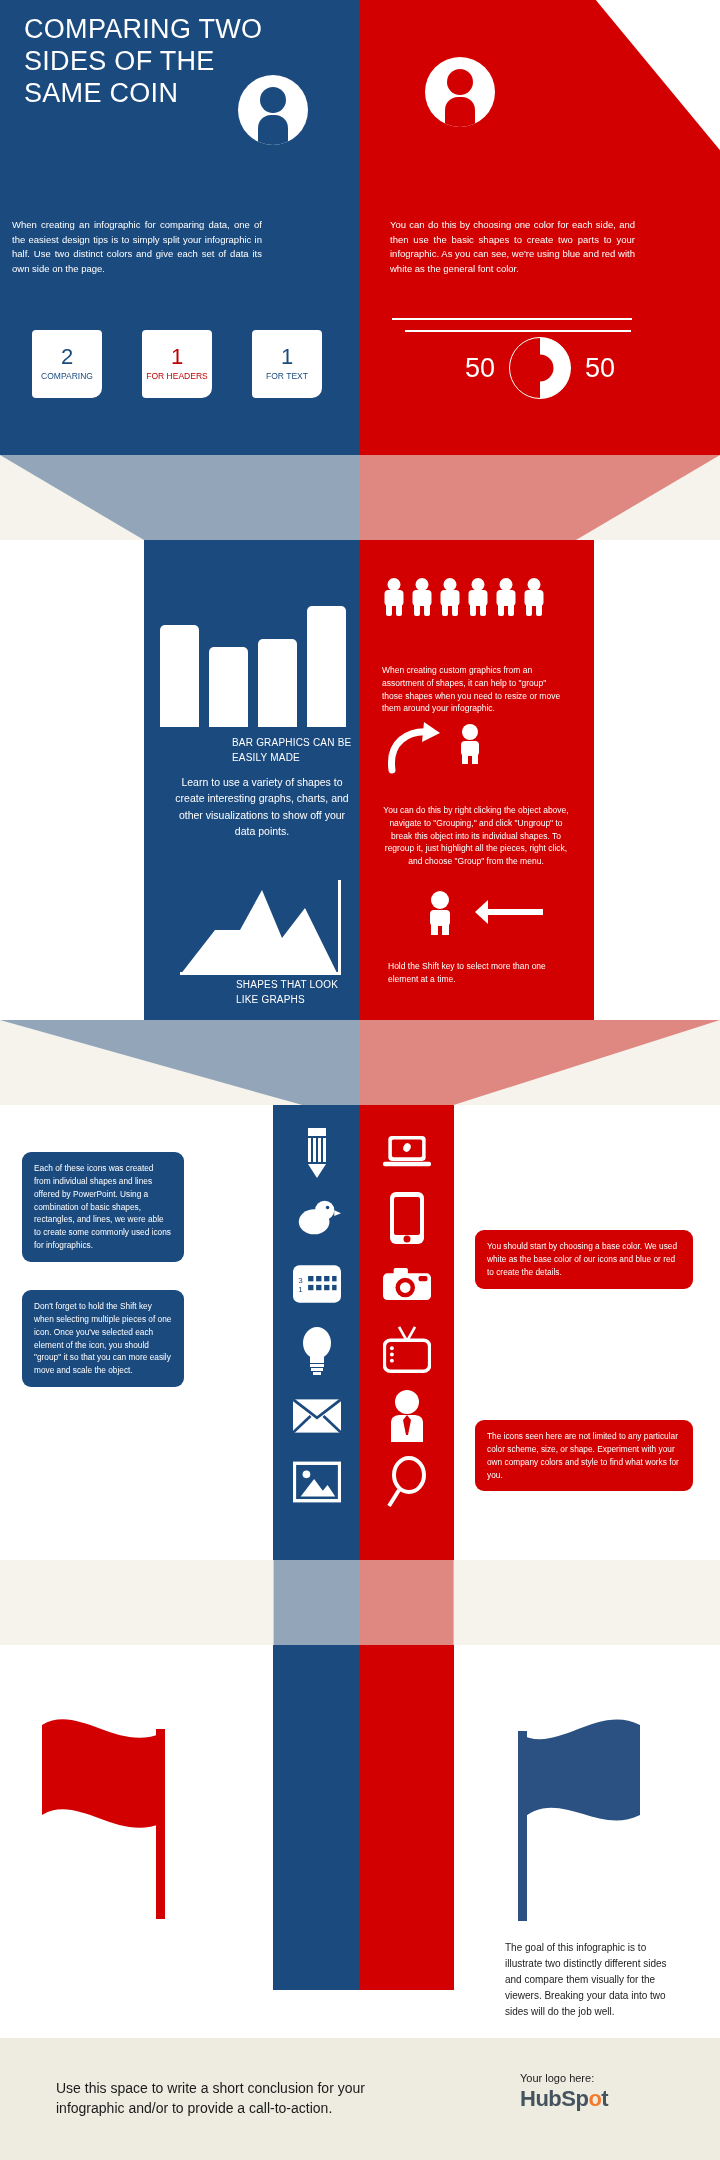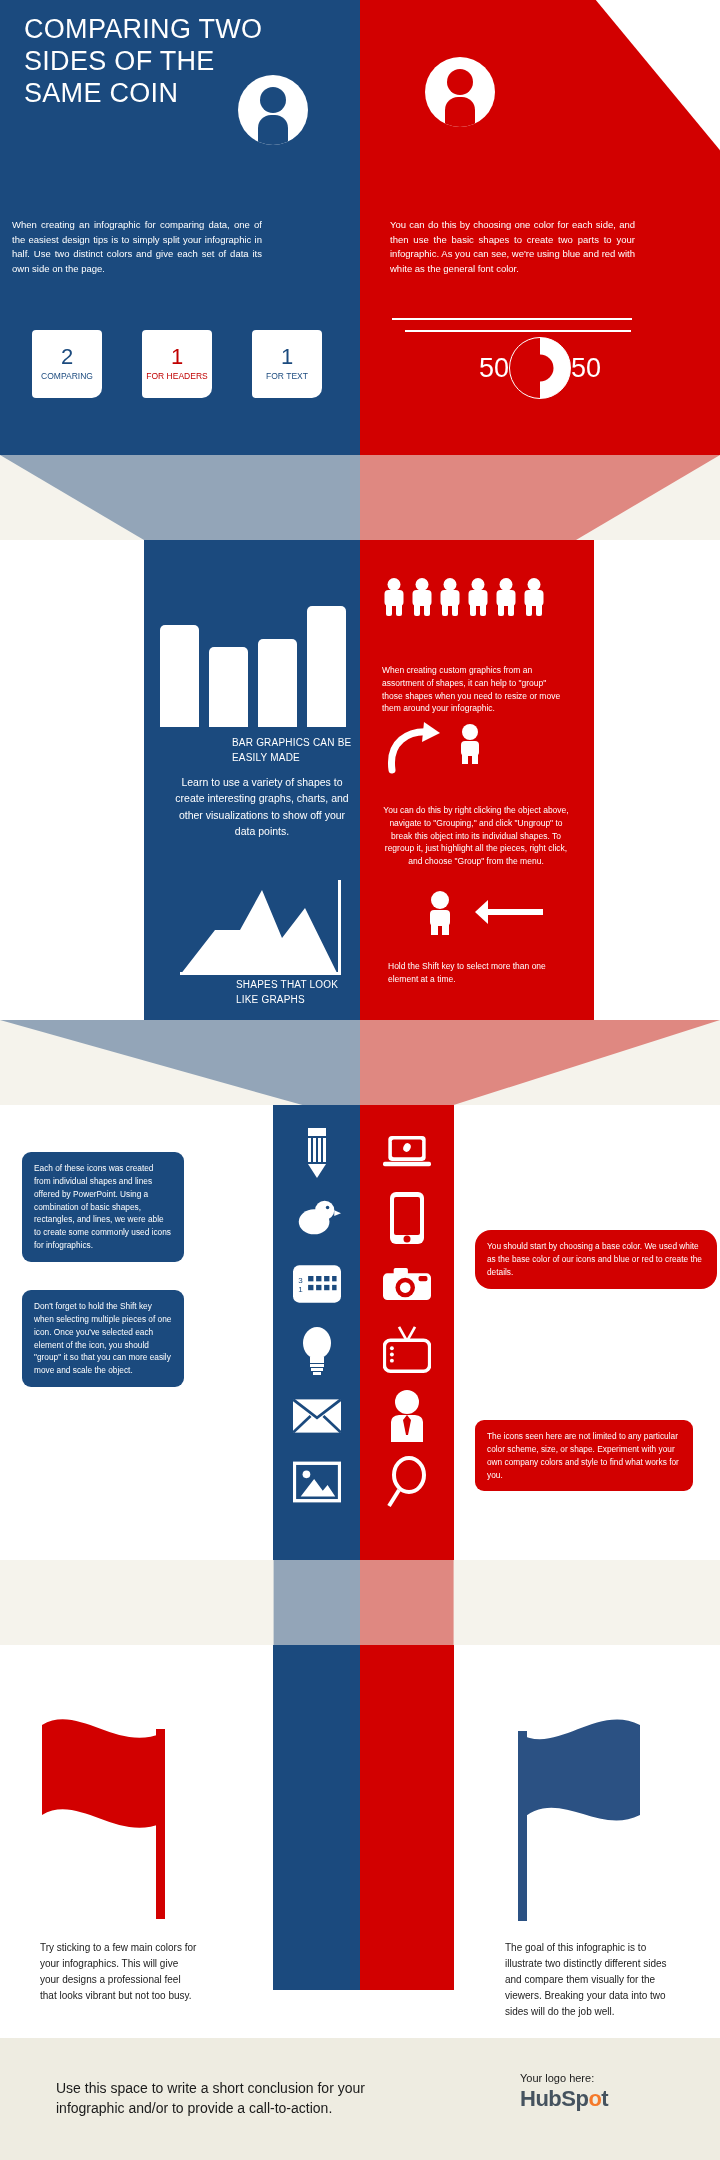--- a/index.html
+++ b/index.html
@@ -58,21 +58,21 @@
   .stat-num  { font-size:22px; line-height:1; margin-bottom:3px; }
   .stat-lbl  { font-size:8.5px; line-height:1.25; }
   .tone-blue .stat-num, .tone-blue .stat-lbl { color:#1b4a7e; }
   .tone-red  .stat-num, .tone-red  .stat-lbl { color:#c00000; }
   #card0 { left:32px;  top:330px; }
   #card1 { left:142px; top:330px; }
   #card2 { left:252px; top:330px; }
 
   
   #donut-wrap { position:absolute; left:430px; top:330px; width:220px; height:76px;
-                display:flex; align-items:center; justify-content:center; }
+                display:flex; align-items:center; justify-content:center; gap:14px; }
   .donut-val { color:#fff; font-size:27px; line-height:1; }
   #donut { width:62px; height:62px; border-radius:50%;
            background: conic-gradient(from 0deg, #fff 0deg 180deg, #d20000 180deg 360deg);
            position:relative; border:1.5px solid #ffffff; }
   #donut::after { content:""; position:absolute; left:50%; top:50%;
            transform:translate(-50%,-50%); width:27px; height:27px;
            border-radius:50%; background:#d20000; }
 
   
   .band { position:absolute; left:0; width:720px; height:85px; background:#f5f3ec; }
@@ -138,21 +138,21 @@
   #icol-l { left:273px; top:1128px; }
   #icol-r { left:360px; top:1128px; width:94px; }
   .ico { width:48px; height:48px; display:flex; align-items:center; justify-content:center; }
 
   .callout { position:absolute; border-radius:9px; padding:10px 12px;
              font-size:8.3px; line-height:1.55; color:#fff; }
   .callout.blue { background:#1b4a7e; }
   .callout.red  { background:#d20000; }
   #co1 { left:22px;  top:1152px; width:162px; }
   #co2 { left:22px;  top:1290px; width:162px; }
-  #co3 { left:475px; top:1230px; width:242px;border-radius:16px; }
+  #co3 { left:475px; top:1230px; width:218px; }
   #co4 { left:475px; top:1420px; width:218px; }
 
   
   #sec4-blue { left:273px; top:1645px; width:87px; height:345px; background:#1b4a7e; }
   #sec4-red  { left:360px; top:1645px; width:94px; height:345px; background:#d20000; }
 
   .flag { position:absolute; }
   #flag-red  { left:38px;  top:1715px; width:150px; height:220px; }
   #flag-blue { left:500px; top:1715px; width:150px; height:220px; }
 
@@ -435,21 +435,20 @@
 
   <svg class="flag" id="flag-red" viewBox="0 0 150 220">
     <path d="M4 10 C 40 -12, 80 38, 124 18 L 124 108 C 80 128, 40 78, 4 100 Z" fill="#d20000"></path>
     <rect x="118" y="14" width="9" height="190" fill="#d20000"></rect>
   </svg>
   <svg class="flag" id="flag-blue" viewBox="0 0 150 220">
     <path d="M18 18 C 56 42, 96 -12, 140 10 L 140 100 C 96 122, 56 68, 18 108 Z" fill="#2b5183"></path>
     <rect x="18" y="16" width="9" height="190" fill="#2b5183"></rect>
   </svg>
 
-  <p class="foot-para" id="foot-left">Try sticking to a few main colors for your infographics. This will give your designs a professional feel that looks vibrant but not too busy.</p>
   <p class="foot-para" id="foot-right">The goal of this infographic is to illustrate two distinctly different sides and compare them visually for the viewers. Breaking your data into two sides will do the job well.</p>
 
   <div class="abs" id="footer"></div>
   <p id="foot-cta">Use this space to write a short conclusion for your infographic and/or to provide a call-to-action.</p>
   <div id="logo-box">
     <div id="logo-lbl">Your logo here:</div>
     <div id="logo-mark"><span>HubSp</span><span class="o">o</span><span>t</span></div>
   </div>
 
 </div>

